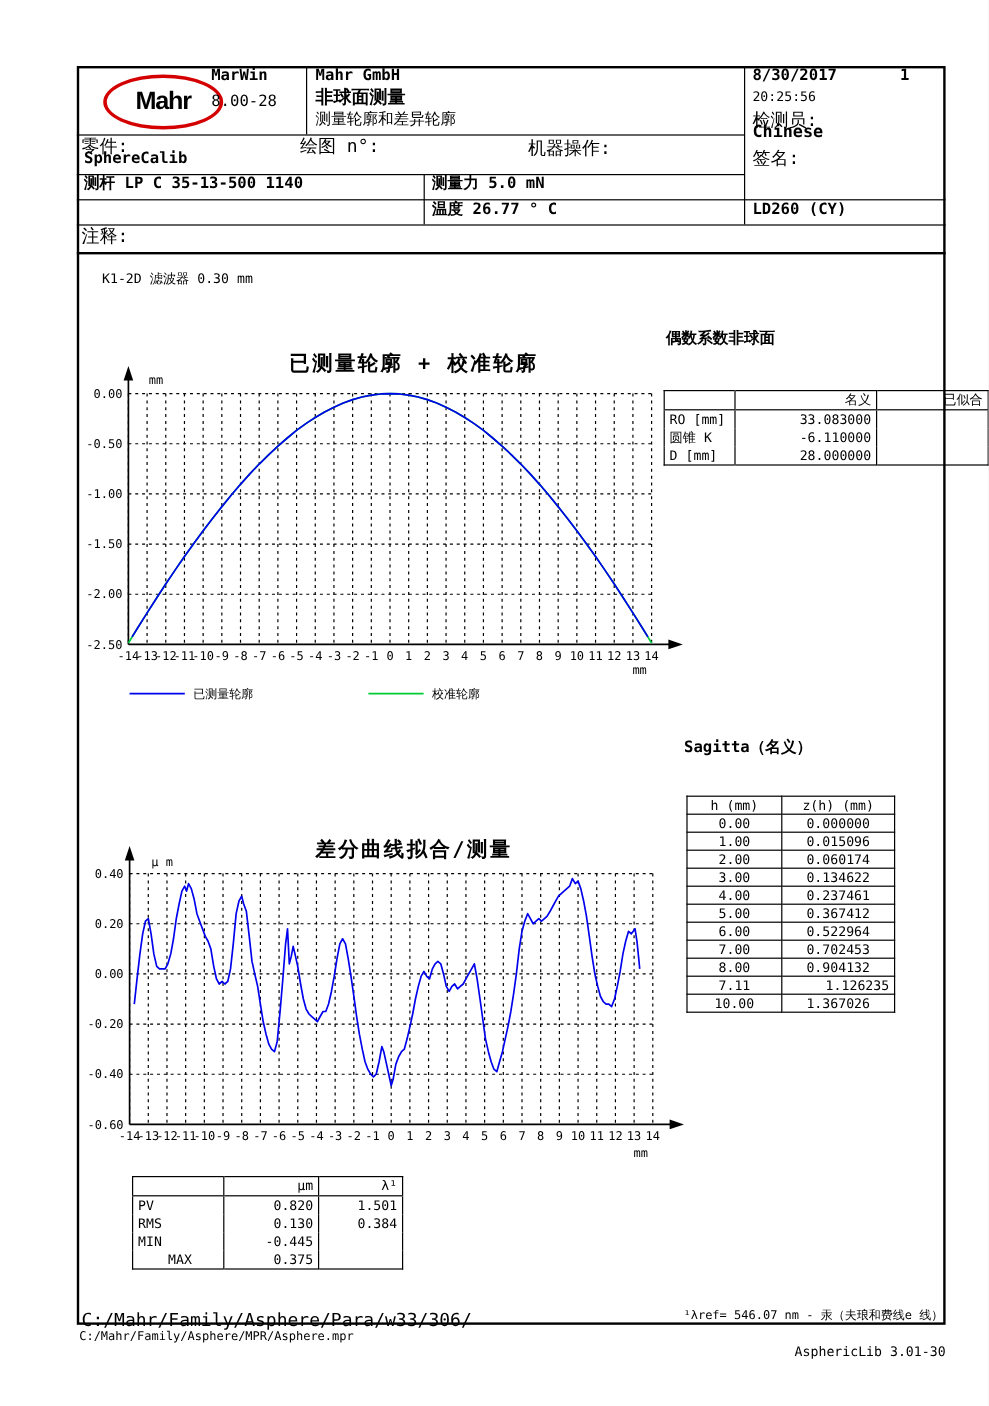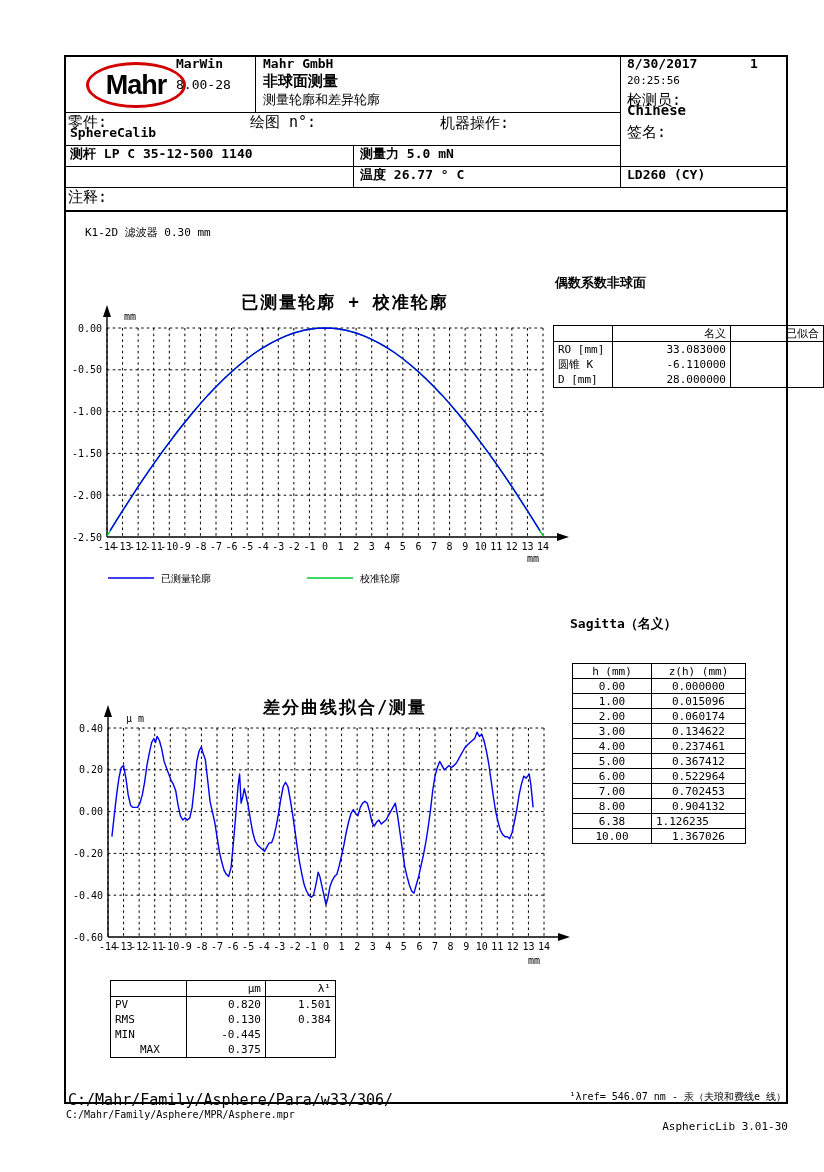--- a/index.html
+++ b/index.html
@@ -11,21 +11,21 @@
   .s11{font-size:11px;}
   .s13{font-size:13px;}
   .b{font-weight:bold;}
   .outerbox{position:absolute;left:64px;top:55px;width:724px;height:1049px;
             border:2px solid #000;box-sizing:border-box;}
   .hl,.vl{position:absolute;background:#000;}
   .hl{height:1px;}
   .vl{width:1px;}
   .logo{position:absolute;left:86px;top:62px;width:100px;height:46px;border:3px solid #d40000;
         border-radius:50%;display:flex;align-items:center;justify-content:center;box-sizing:border-box;}
-  .logo span{font-family:"Liberation Sans","DejaVu Sans",sans-serif;font-weight:bold;font-size:27px;letter-spacing:-1px;}
+  .logo span{font-family:"Liberation Sans","DejaVu Sans",sans-serif;font-weight:bold;font-size:21px;letter-spacing:-1px;}
   .ctitle{position:absolute;width:430px;text-align:center;font-weight:bold;font-size:17px;letter-spacing:2px;}
   svg{position:absolute;}
   svg text.tick{font:10px "DejaVu Sans Mono","Liberation Mono",monospace;fill:#000;}
   .dtable{border-collapse:collapse;table-layout:fixed;font-family:"DejaVu Sans Mono","Liberation Mono",monospace;font-size:11px;}
   .dtable td{padding:0 4px;white-space:nowrap;overflow:hidden;height:15px;}
   .dtable.cols{border:1px solid #000;}
   .dtable.cols td + td{border-left:1px solid #000;}
   .dtable.cols tr.hdr td{border-bottom:1px solid #000;}
   .dtable.full td{border:1px solid #000;}
   .tmount{position:absolute;}
@@ -60,21 +60,21 @@
   <div class="t s13 b" style="left:750px;top:57px;">1</div>
   <div class="t s11" style="left:627px;top:75px;">20:25:56</div>
   <div class="t s9" style="left:627px;top:92px;">检测员:</div>
   <div class="t b" style="left:627px;top:102px;font-size:14px;">Chinese</div>
   <div class="t s9" style="left:627px;top:124px;">签名:</div>
 
   <div class="t s9" style="left:68px;top:114px;">零件:</div>
   <div class="t s9" style="left:250px;top:114px;">绘图 n°:</div>
   <div class="t s9" style="left:440px;top:115px;">机器操作:</div>
   <div class="t s13 b" style="left:70px;top:126px;">SphereCalib</div>
-  <div class="t s13 b" style="left:70px;top:147px;">测杆 LP C 35-12-500 1140</div>
+  <div class="t s13 b" style="left:70px;top:147px;">测杆 LP C 35-13-500 1140</div>
   <div class="t s13 b" style="left:360px;top:147px;">测量力 5.0 mN</div>
   <div class="t s13 b" style="left:360px;top:168px;">温度 26.77 ° C</div>
   <div class="t s13 b" style="left:627px;top:168px;">LD260 (CY)</div>
   <div class="t s9" style="left:68px;top:189px;">注释:</div>
 
   <div class="t s11" style="left:85px;top:227px;">K1-2D 滤波器 0.30   mm</div>
 
   <div class="ctitle" style="left:130px;top:291px;">已测量轮廓 + 校准轮廓</div>
   <svg id="chart1" style="left:64px;top:284px;" width="560" height="320">
       <line x1="43" y1="44" x2="43" y2="253" stroke="#000" stroke-width="1" stroke-dasharray="2.5,3.2"></line>
@@ -226,22 +226,22 @@
           </tr>
           <tr>
             <td style="width: 70px; height: 14px; text-align: center;">7.00</td>
             <td style="width: 85px; height: 14px; text-align: center;">0.702453</td>
           </tr>
           <tr>
             <td style="width: 70px; height: 14px; text-align: center;">8.00</td>
             <td style="width: 85px; height: 14px; text-align: center;">0.904132</td>
           </tr>
           <tr>
-            <td style="width: 70px; height: 14px; text-align: center;">6.38</td>
-            <td style="width: 85px; height: 14px; text-align: left;">1.126235</td>
+            <td style="width: 70px; height: 14px; text-align: center;">7.11</td>
+            <td style="width: 85px; height: 14px; text-align: right;">1.126235</td>
           </tr>
           <tr>
             <td style="width: 70px; height: 14px; text-align: center;">10.00</td>
             <td style="width: 85px; height: 14px; text-align: center;">1.367026</td>
           </tr>
         </tbody>
       </table>
     </div>
 
   <div class="ctitle" style="left:130px;top:696px;">差分曲线拟合/测量</div>

